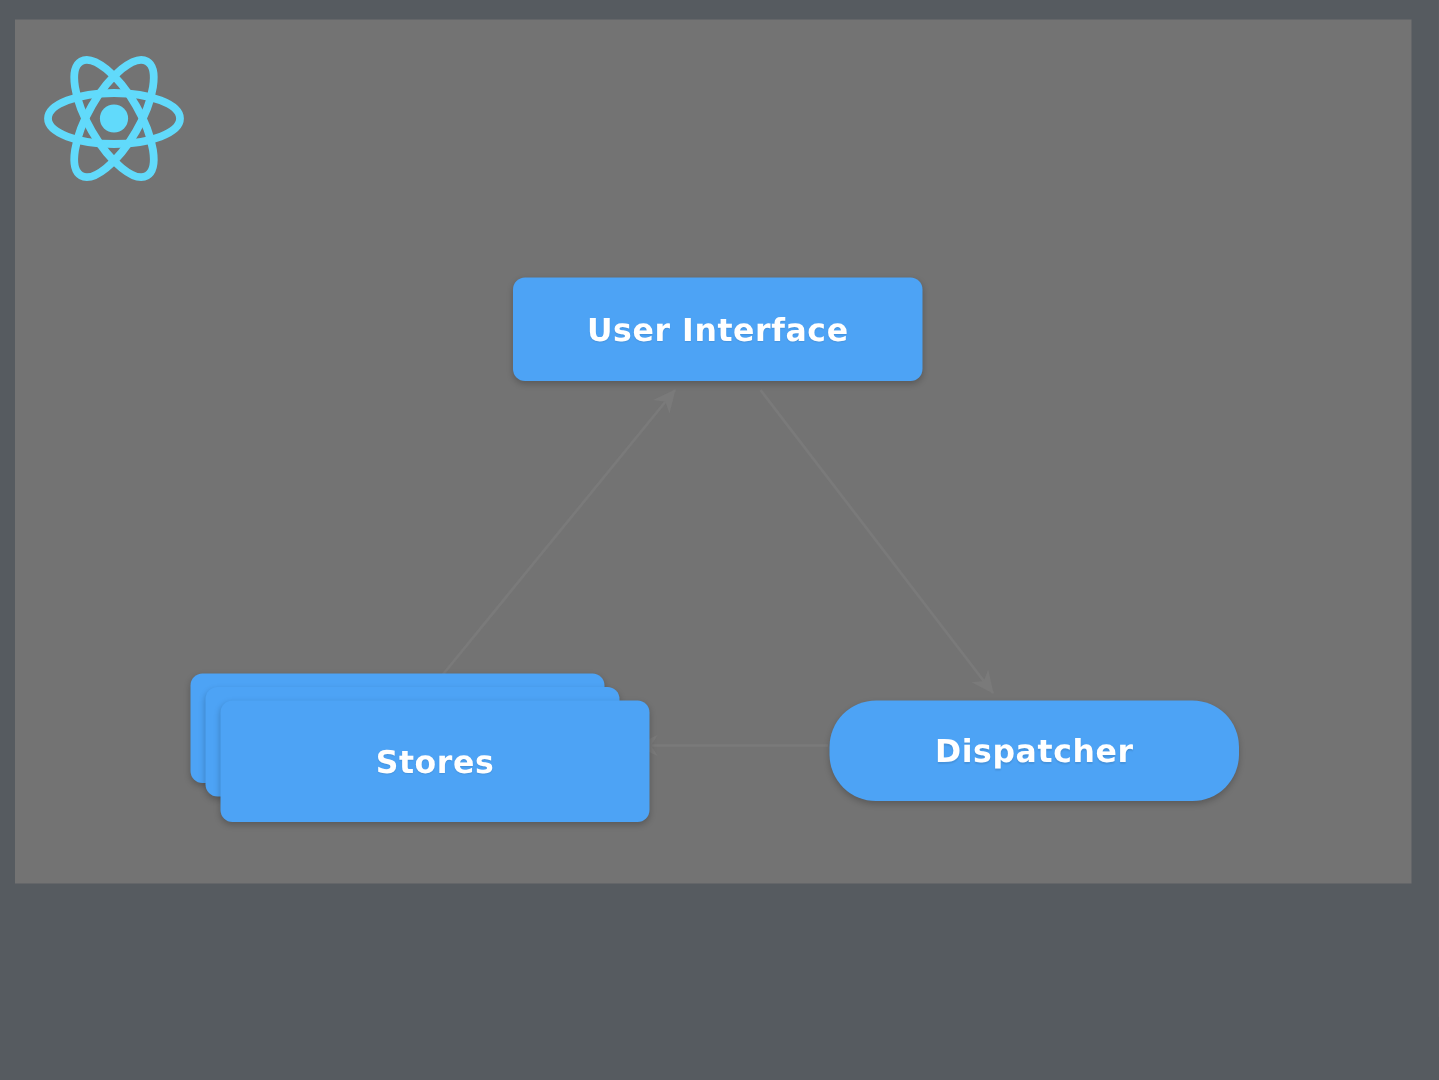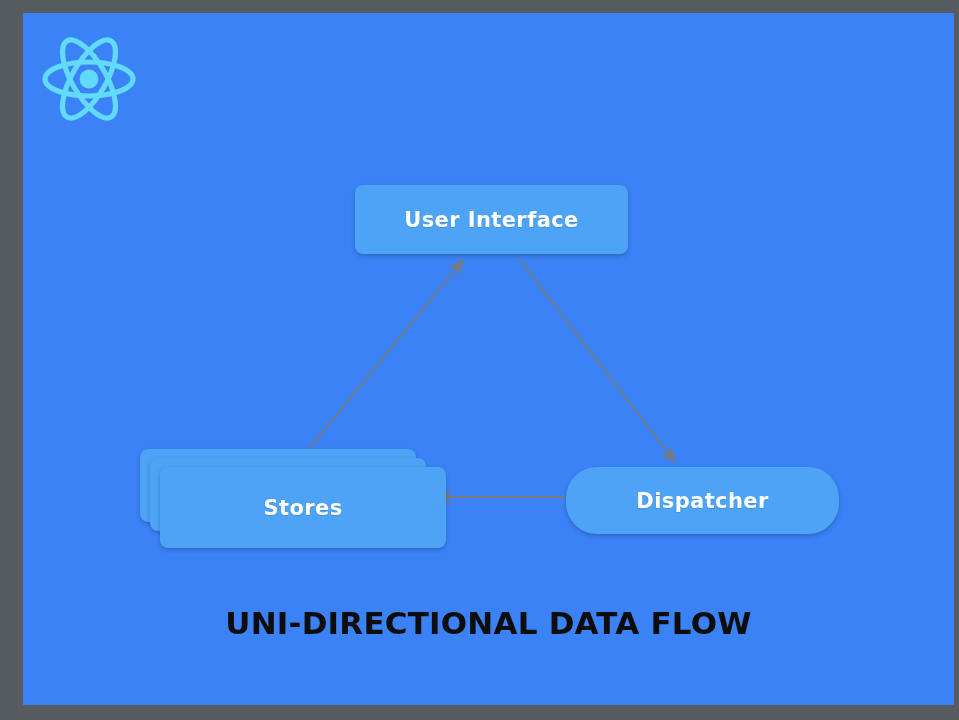--- a/index.html
+++ b/index.html
@@ -16,25 +16,25 @@
 
   
   #slide-frame {
     position: absolute;
     left: 0; top: 0;
     width: 959px; height: 720px;
     background: #565b60;
   }
   #slide-canvas {
     position: absolute;
-    left: 23px;
+    left: 10px;
     top: 13px;
     width: 931px;
-    height: 692px;
-    background: #3b82f6;
+    height: 576px;
+    background: #737373;
   }
 
   
   #react-logo {
     position: absolute;
     left: 14px;
     top: 14px;
     width: 104px;
     height: 104px;
   }
@@ -171,16 +171,15 @@
       <div class="stack-card mid"></div>
       <div class="stack-card front">
         <span class="node-label">Stores</span>
       </div>
     </div>
 
     <div class="node" id="node-dispatcher">
       <span class="node-label">Dispatcher</span>
     </div>
 
-    <div id="diagram-caption">UNI-DIRECTIONAL DATA FLOW</div>
 
   </div>
 </div>
 
 </body></html>

